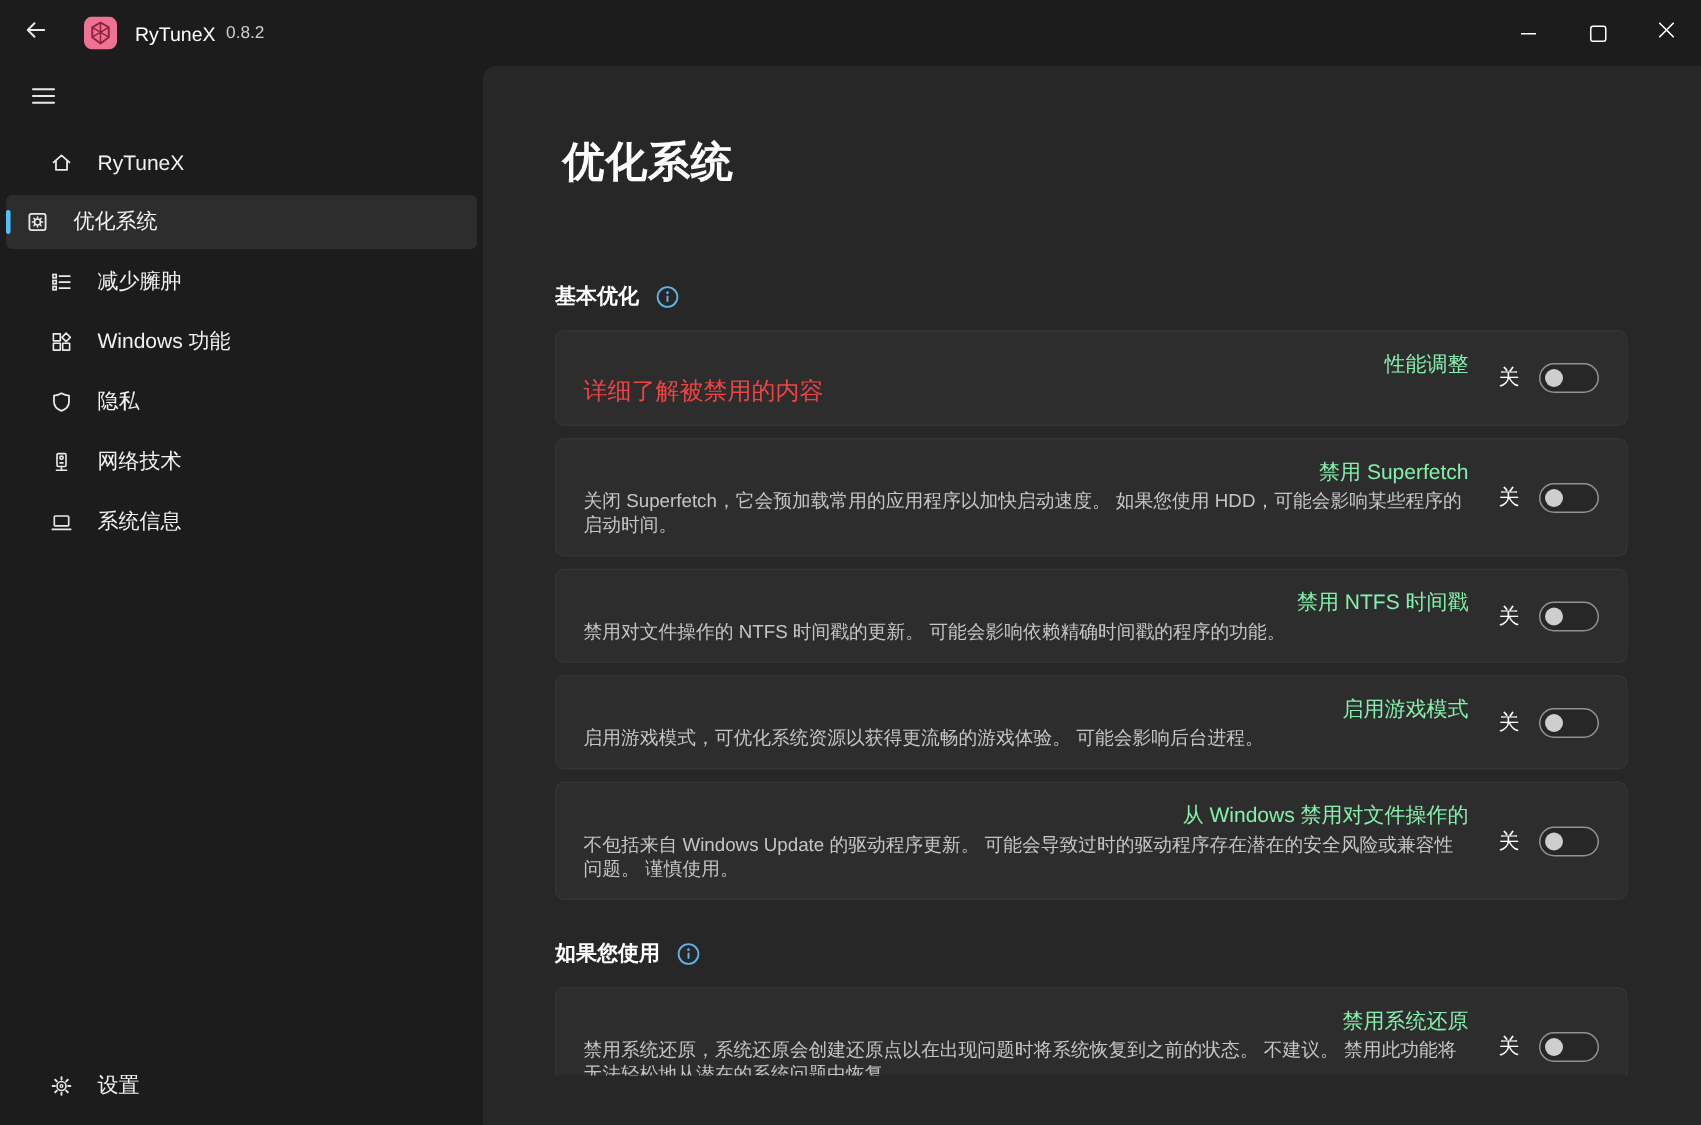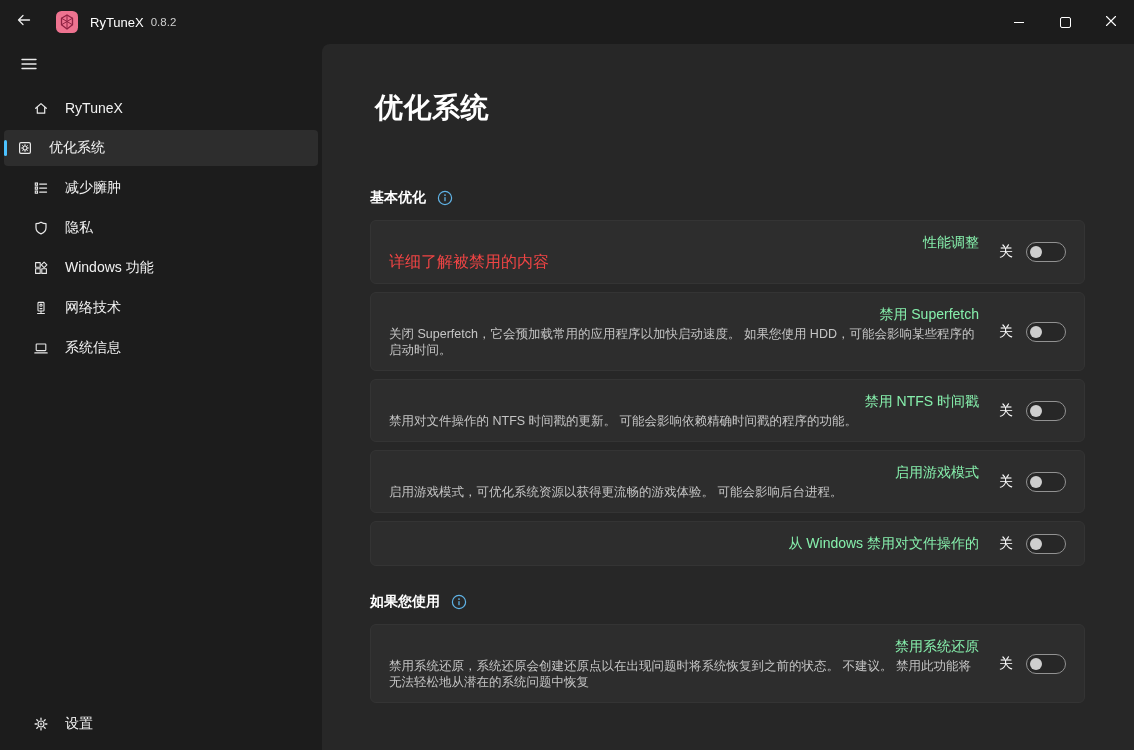--- a/index.html
+++ b/index.html
@@ -121,37 +121,37 @@
             <rect x="2.3" y="7" width="2.2" height="2.2"></rect>
             <rect x="2.3" y="11" width="2.2" height="2.2"></rect>
             <path stroke-linecap="round" d="M6.6 4.1h7M6.6 8.1h7M6.6 12.1h7"></path>
           </svg>
         </span>
     <span class="nav-label">减少臃肿</span>
   </div>
       <div class="nav-item">
     <span class="accent-bar"></span>
     <span class="nav-icon">
-          <svg width="16" height="16" viewBox="0 0 16 16" fill="none" stroke="#e9e9e9" stroke-width="1.2" stroke-linejoin="round">
-            <path d="M8 2.2c1.6 1 3.4 1.5 5 1.5v4.1c0 3-2.1 5-5 6.1-2.9-1.1-5-3.1-5-6.1V3.7c1.6 0 3.4-.5 5-1.5z"></path>
-          </svg>
-        </span>
-    <span class="nav-label">隐私</span>
-  </div>
-      <div class="nav-item">
-    <span class="accent-bar"></span>
-    <span class="nav-icon">
           <svg width="16" height="16" viewBox="0 0 16 16" fill="none" stroke="#e9e9e9" stroke-width="1.1" stroke-linejoin="round">
             <rect x="2.6" y="2.6" width="4.6" height="4.6"></rect>
             <rect x="2.6" y="8.8" width="4.6" height="4.6"></rect>
             <rect x="8.8" y="8.8" width="4.6" height="4.6"></rect>
             <path d="M11.1 2.1l2.8 2.8-2.8 2.8-2.8-2.8z"></path>
           </svg>
         </span>
     <span class="nav-label">Windows 功能</span>
+  </div>
+      <div class="nav-item">
+    <span class="accent-bar"></span>
+    <span class="nav-icon">
+          <svg width="16" height="16" viewBox="0 0 16 16" fill="none" stroke="#e9e9e9" stroke-width="1.2" stroke-linejoin="round">
+            <path d="M8 2.2c1.6 1 3.4 1.5 5 1.5v4.1c0 3-2.1 5-5 6.1-2.9-1.1-5-3.1-5-6.1V3.7c1.6 0 3.4-.5 5-1.5z"></path>
+          </svg>
+        </span>
+    <span class="nav-label">隐私</span>
   </div>
       <div class="nav-item">
     <span class="accent-bar"></span>
     <span class="nav-icon">
           <svg width="16" height="16" viewBox="0 0 16 16" fill="none" stroke="#e9e9e9" stroke-width="1.1">
             <rect x="5" y="2.4" width="6" height="8.6" rx="0.8"></rect>
             <circle cx="8" cy="5.2" r="1.1"></circle>
             <path stroke-linecap="round" d="M7 8.6h2M8 11v1.7M4.6 13.5h6.8"></path>
           </svg>
         </span>
@@ -248,20 +248,21 @@
       <span class="toggle-state">关</span>
       <div class="toggle">
         <div class="knob"></div>
       </div>
     </div>
   </div>
             <div class="card">
     <div class="card-left">
       <div class="card-title">从 Windows 禁用对文件操作的</div>
 
+      <div class="card-desc">不包括来自 Windows Update 的驱动程序更新。 可能会导致过时的驱动程序存在潜在的安全风险或兼容性问题。 谨慎使用。</div>
     </div>
     <div class="card-right">
       <span class="toggle-state">关</span>
       <div class="toggle">
         <div class="knob"></div>
       </div>
     </div>
   </div>
           </div>
   </section>

